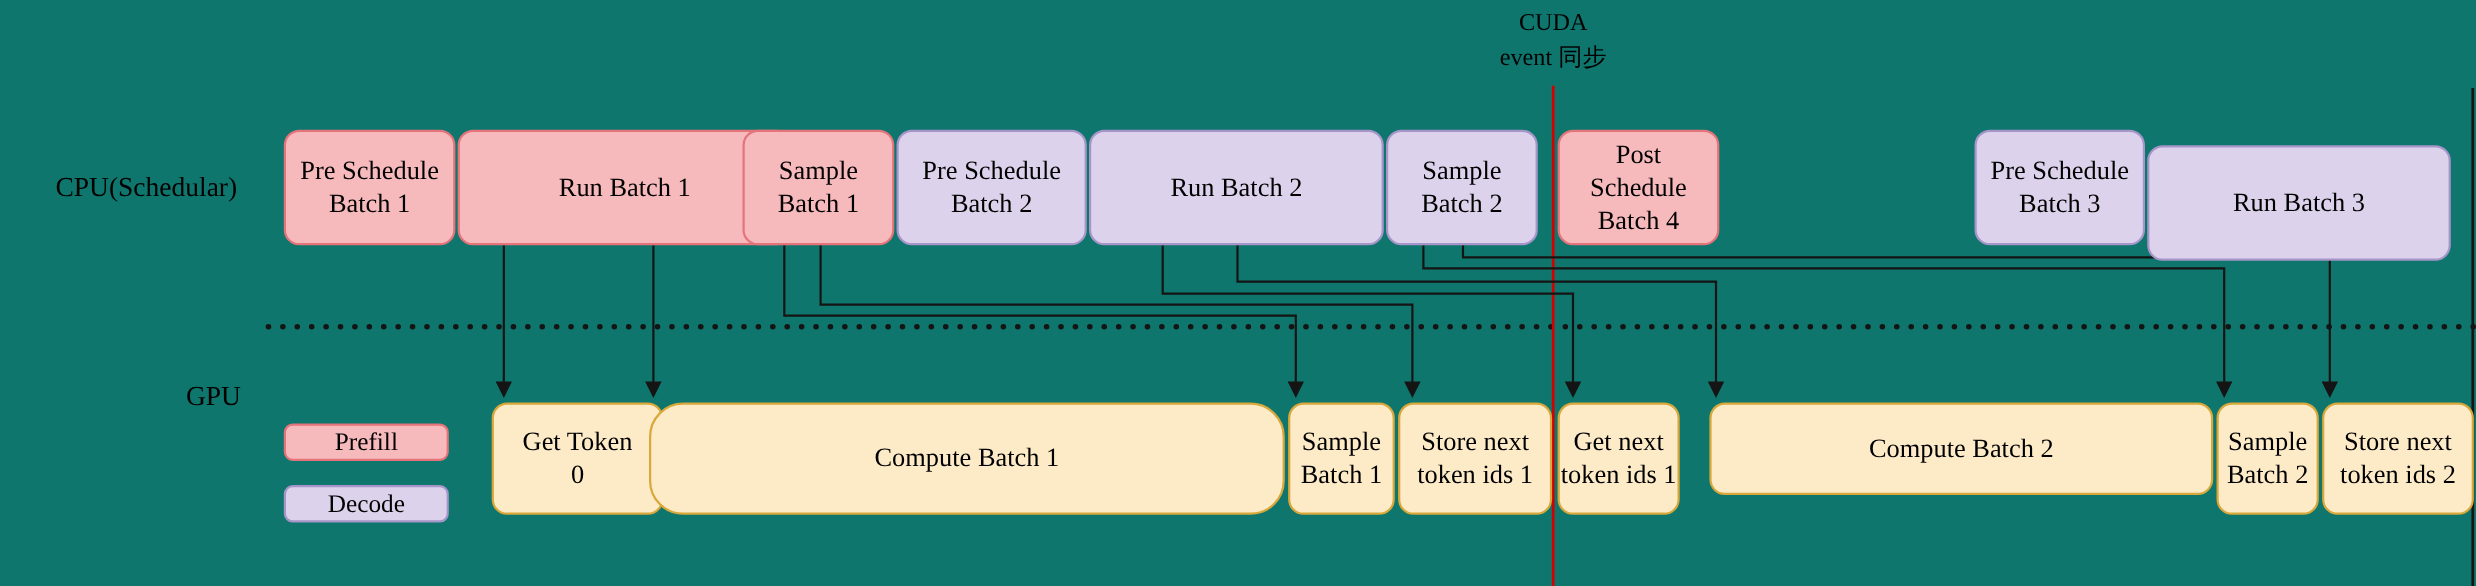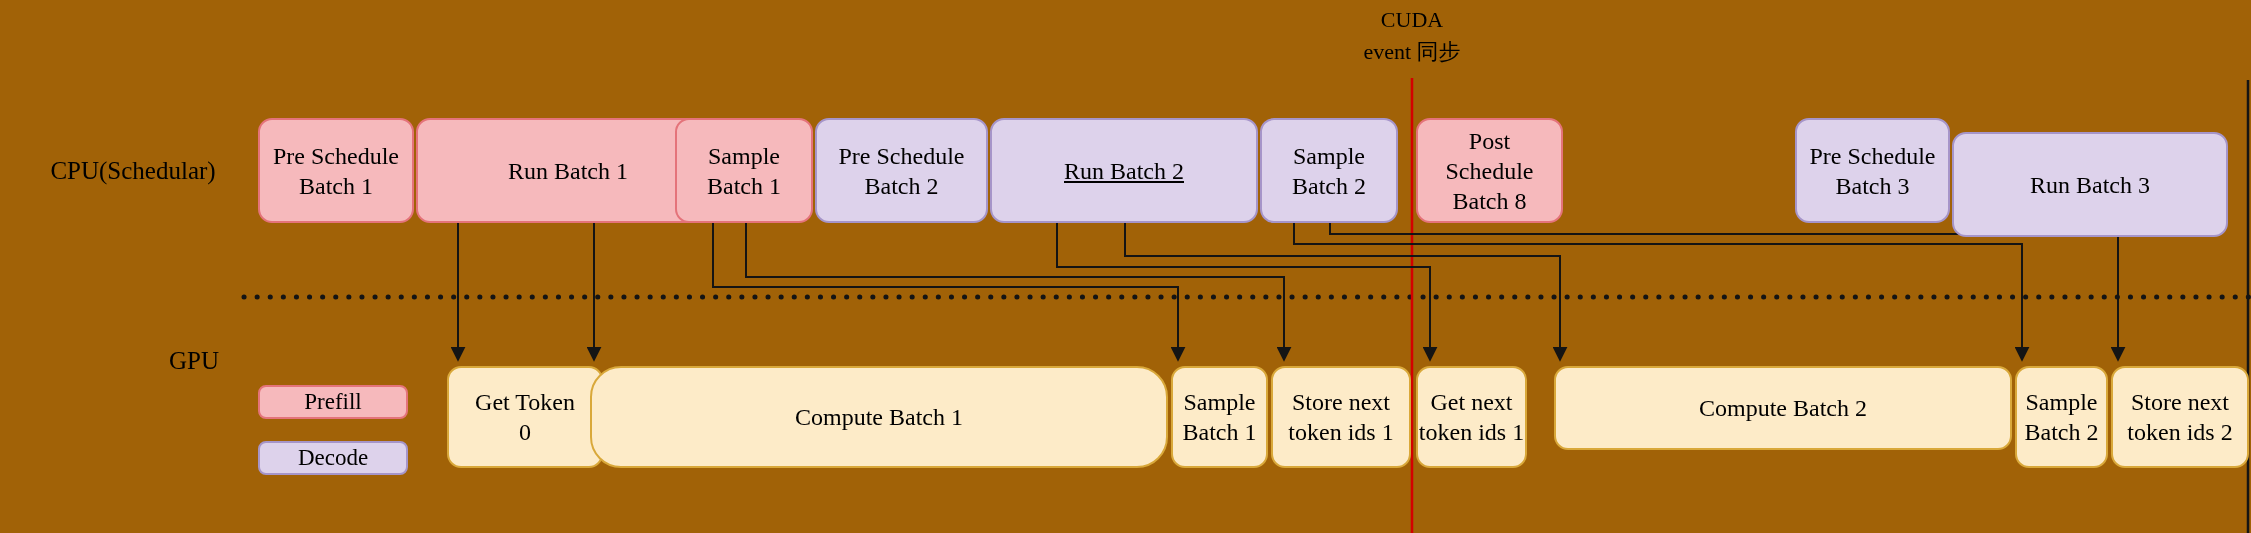--- a/index.html
+++ b/index.html
@@ -1,19 +1,19 @@
 <!DOCTYPE html>
 <html style="--prefill-fill: #f6b9bc; --prefill-border: #e4737a; --decode-fill: #ddd2eb; --decode-border: #a695c9; --gpu-fill: #fdebc8; --gpu-border: #d9a83a;"><head>
 <meta charset="utf-8">
 <style>
   html,body { margin:0; padding:0; background:#ffffff; }
   .canvas {
     position:relative;
     width:2251px; height:533px;
-    background:#a16207;
+    background:#0f766e;
     overflow:hidden;
     font-family:"Liberation Serif","DejaVu Serif",serif;
     color:#000;
   }
   .layer { position:absolute; left:0; top:0; pointer-events:none; }
   .box {
     position:absolute;
     box-sizing:border-box;
     border:2px solid #333;
     border-radius:14px;
@@ -81,26 +81,26 @@
   <div class="box decode legend-box" style="left:258px; top:441px; width:150px; height:34px;">Decode</div>
   <div class="box prefill legend-box" style="left:258px; top:385px; width:150px; height:34px;">Prefill</div>
 
   <div class="box prefill" style="left:258px;  top:118px; width:156px; height:105px;">Pre Schedule
 Batch 1</div>
   <div class="box prefill" style="left:416px;  top:118px; width:304px; height:105px;">Run Batch 1</div>
   <div class="box prefill" style="left:675px;  top:118px; width:138px; height:105px;">Sample
 Batch 1</div>
   <div class="box decode" style="left:815px;  top:118px; width:173px; height:105px;">Pre Schedule
 Batch 2</div>
-  <div class="box decode" style="left:990px;  top:118px; width:268px; height:105px;text-decoration:underline;">Run Batch 2</div>
+  <div class="box decode" style="left:990px;  top:118px; width:268px; height:105px;">Run Batch 2</div>
   <div class="box decode" style="left:1260px; top:118px; width:138px; height:105px;">Sample
 Batch 2</div>
   <div class="box prefill" style="left:1416px; top:118px; width:147px; height:105px;">Post
 Schedule
-Batch 8</div>
+Batch 4</div>
   <div class="box decode" style="left:1795px; top:118px; width:155px; height:105px;">Pre Schedule
 Batch 3</div>
   <div class="box decode" style="left:1952px; top:132px; width:276px; height:105px;">Run Batch 3</div>
 
   <div class="box gpu" style="left:447px;  top:366px; width:156px; height:102px;">Get Token
 0</div>
   <div class="box gpu" style="left:590px;  top:366px; width:578px; height:102px;border-radius:31px;">Compute Batch 1</div>
   <div class="box gpu" style="left:1171px; top:366px; width:97px;  height:102px;">Sample
 Batch 1</div>
   <div class="box gpu" style="left:1271px; top:366px; width:140px; height:102px;">Store next

